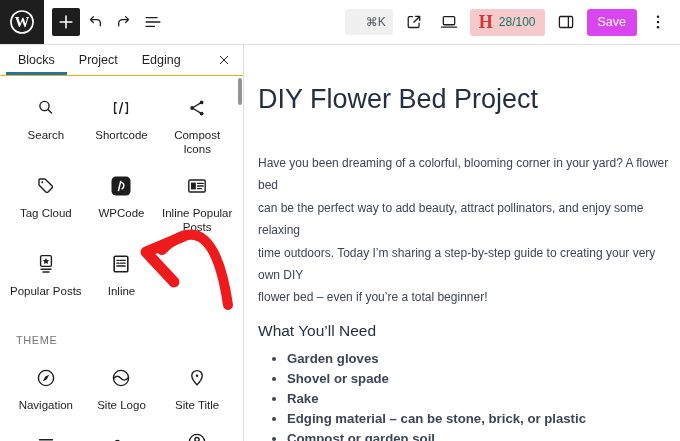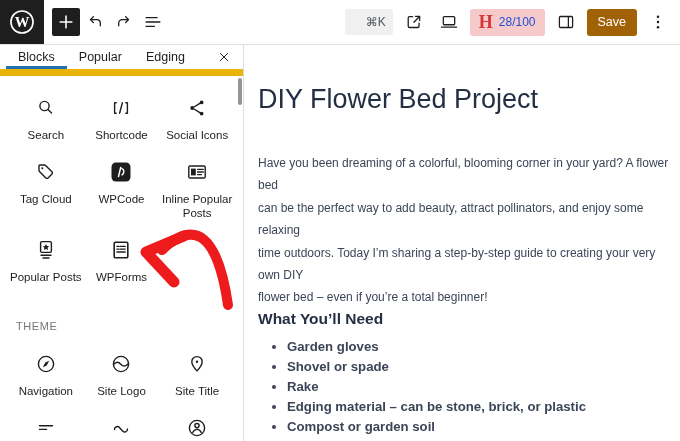--- a/index.html
+++ b/index.html
@@ -20,28 +20,28 @@
   .topbar-left { display:flex; align-items:center; gap:1px; }
   .topbar-right { margin-left:auto; display:flex; align-items:center; gap:7px;
     padding-right:8px; }
   .cmdk { width:48px; height:26px; background:#f0f0f0; border:none; border-radius:3px;
     display:flex; align-items:center; justify-content:flex-end; padding:0 7px;
     font-size:12px; color:#50575e; cursor:pointer; font-family:"Liberation Sans",sans-serif; }
   .seo-badge { height:27px; background:#f6caca; border-radius:3px; display:flex;
     align-items:center; padding:0 9px; gap:6px; cursor:pointer; }
   .seo-h { font-family:"Liberation Serif", serif; font-weight:bold; color:#d63638;
     font-size:18px; line-height:1; }
-  .seo-score { color:#1d4ed8; font-size:12px; }
-  .save-btn { height:27px; background:#a16207; color:#fff; border:none; border-radius:3px;
+  .seo-score { color:#0f766e; font-size:12px; }
+  .save-btn { height:27px; background:#d946ef; color:#fff; border:none; border-radius:3px;
     font-size:12.5px; padding:0 11px; cursor:pointer; font-family:"Liberation Sans",sans-serif;text-align:center; }
 
   
   .inserter { position:absolute; top:45px; left:0; width:244px; bottom:0; background:#fff;
     border-right:1px solid #ddd; z-index:2; }
-  .tabs { height:31px; border-bottom:7px solid #eab308; display:flex; align-items:stretch;
+  .tabs { height:31px; border-bottom:1px solid #eab308; display:flex; align-items:stretch;
     padding:0 6px; }
   .tab { padding:0 12px; font-size:12.5px; color:#1e1e1e; display:flex; align-items:center;
     cursor:pointer; }
   .tab.active { box-shadow:inset 0 -3px 0 #2271b1; }
   .close-btn { margin-left:auto; width:26px; background:none; border:none; display:flex;
     align-items:center; justify-content:center; cursor:pointer; }
   .panel-body { padding:12px 8px 0 8px; }
   .block-grid { display:grid; grid-template-columns:repeat(3,1fr); }
   .block-item { display:flex; flex-direction:column; align-items:center;
     padding:8px 2px 10px 2px; cursor:pointer; border-radius:4px; }
@@ -58,21 +58,21 @@
   .arrow-overlay { position:absolute; left:128px; top:218px; width:122px; height:108px;
     z-index:5; pointer-events:none; }
 
   
   .content { position:absolute; left:245px; top:45px; right:0; bottom:0; background:#fff;
     padding:38px 6px 0 13px; overflow:hidden; }
   .post-title { font-size:27px; font-weight:500; color:#252f44; line-height:32px;
     cursor:text; }
   .intro { margin-top:37px; font-size:12px; line-height:22.4px; color:#3c4557;
     cursor:text; }
-  .section-heading { font-size:15.5px; font-weight:bold; color:#252f44;
+  .section-heading { margin-top:12px; font-size:15.5px; font-weight:normal; color:#252f44;
     line-height:20px; cursor:text; }
   .materials-list { margin:8px 0 0 0; padding-left:29px; list-style:disc; }
   .materials-list li { font-size:13.2px; line-height:20px; color:#3c4557; cursor:text;font-weight:bold; }
 </style>
 </head>
 <body>
 
 <div class="screen">
 
   <header class="topbar">
@@ -136,21 +136,21 @@
           <circle cx="12" cy="12" r="1.5" fill="#1e1e1e"></circle>
           <circle cx="12" cy="18.4" r="1.5" fill="#1e1e1e"></circle>
         </svg>
       </button>
     </div>
   </header>
 
   <aside class="inserter">
     <div class="tabs">
       <div class="tab active">Blocks</div>
-      <div class="tab">Popular</div>
+      <div class="tab">Project</div>
       <div class="tab">Edging</div>
       <button class="close-btn">
         <svg width="16" height="16" viewBox="0 0 24 24">
           <path d="M6.5 6.5l11 11M17.5 6.5l-11 11" stroke="#1e1e1e" stroke-width="1.5" stroke-linecap="round"></path>
         </svg>
       </button>
     </div>
     <div class="panel-body">
       <div class="block-grid" id="blocks-grid">
           <div class="block-item">
@@ -174,21 +174,21 @@
             <span class="block-icon">
               <svg width="24" height="24" viewBox="0 0 24 24">
                 <g fill="#1e1e1e">
                   <circle cx="16.6" cy="6.4" r="1.9"></circle>
                   <circle cx="7.2" cy="12" r="1.9"></circle>
                   <circle cx="16.6" cy="17.6" r="1.9"></circle>
                 </g>
                 <path d="M8.9 11 14.9 7.4M8.9 13 14.9 16.6" stroke="#1e1e1e" stroke-width="1.4" stroke-linecap="round" stroke-linejoin="round" fill="none"></path>
               </svg>
             </span>
-            <span class="block-label">Social Icons</span>
+            <span class="block-label">Compost Icons</span>
           </div>
           <div class="block-item">
             <span class="block-icon">
               <svg width="24" height="24" viewBox="0 0 24 24">
                 <path d="M5 5.8v4.6c0 .4.16.8.45 1.1l6.4 6.4c.6.6 1.6.6 2.2 0l3.9-3.9c.6-.6.6-1.6 0-2.2l-6.4-6.4a1.55 1.55 0 0 0-1.1-.45H5.8A.8.8 0 0 0 5 5.8z" stroke="#1e1e1e" stroke-width="1.4" stroke-linecap="round" stroke-linejoin="round" fill="none"></path>
                 <circle cx="8.3" cy="8.3" r="1" fill="#1e1e1e"></circle>
               </svg>
             </span>
             <span class="block-label">Tag Cloud</span>
           </div>
@@ -222,21 +222,21 @@
             </span>
             <span class="block-label">Popular Posts</span>
           </div>
           <div class="block-item">
             <span class="block-icon">
               <svg width="24" height="24" viewBox="0 0 24 24">
                 <rect x="5.2" y="4.2" width="13.6" height="15.6" rx="1.4" stroke="#1e1e1e" stroke-width="1.6" fill="none"></rect>
                 <path d="M7.9 8.4h2M11.2 8.4h5M7.9 11.2h2M11.2 11.2h5M7.9 14h8.3" stroke="#1e1e1e" stroke-width="1.3" stroke-linecap="round" fill="none"></path>
               </svg>
             </span>
-            <span class="block-label">WPForms</span>
+            <span class="block-label">Inline</span>
           </div>
         </div>
       <div class="section-label">THEME</div>
       <div class="block-grid theme-grid" id="theme-grid">
           <div class="block-item">
             <span class="block-icon">
               <svg width="24" height="24" viewBox="0 0 24 24">
                 <circle cx="12" cy="12" r="7.6" stroke="#1e1e1e" stroke-width="1.4" stroke-linecap="round" stroke-linejoin="round" fill="none"></circle>
                 <path d="M15.2 8.8l-2.5 4.6-3.9 1.8 2.5-4.6z" fill="#1e1e1e"></path>
               </svg>

